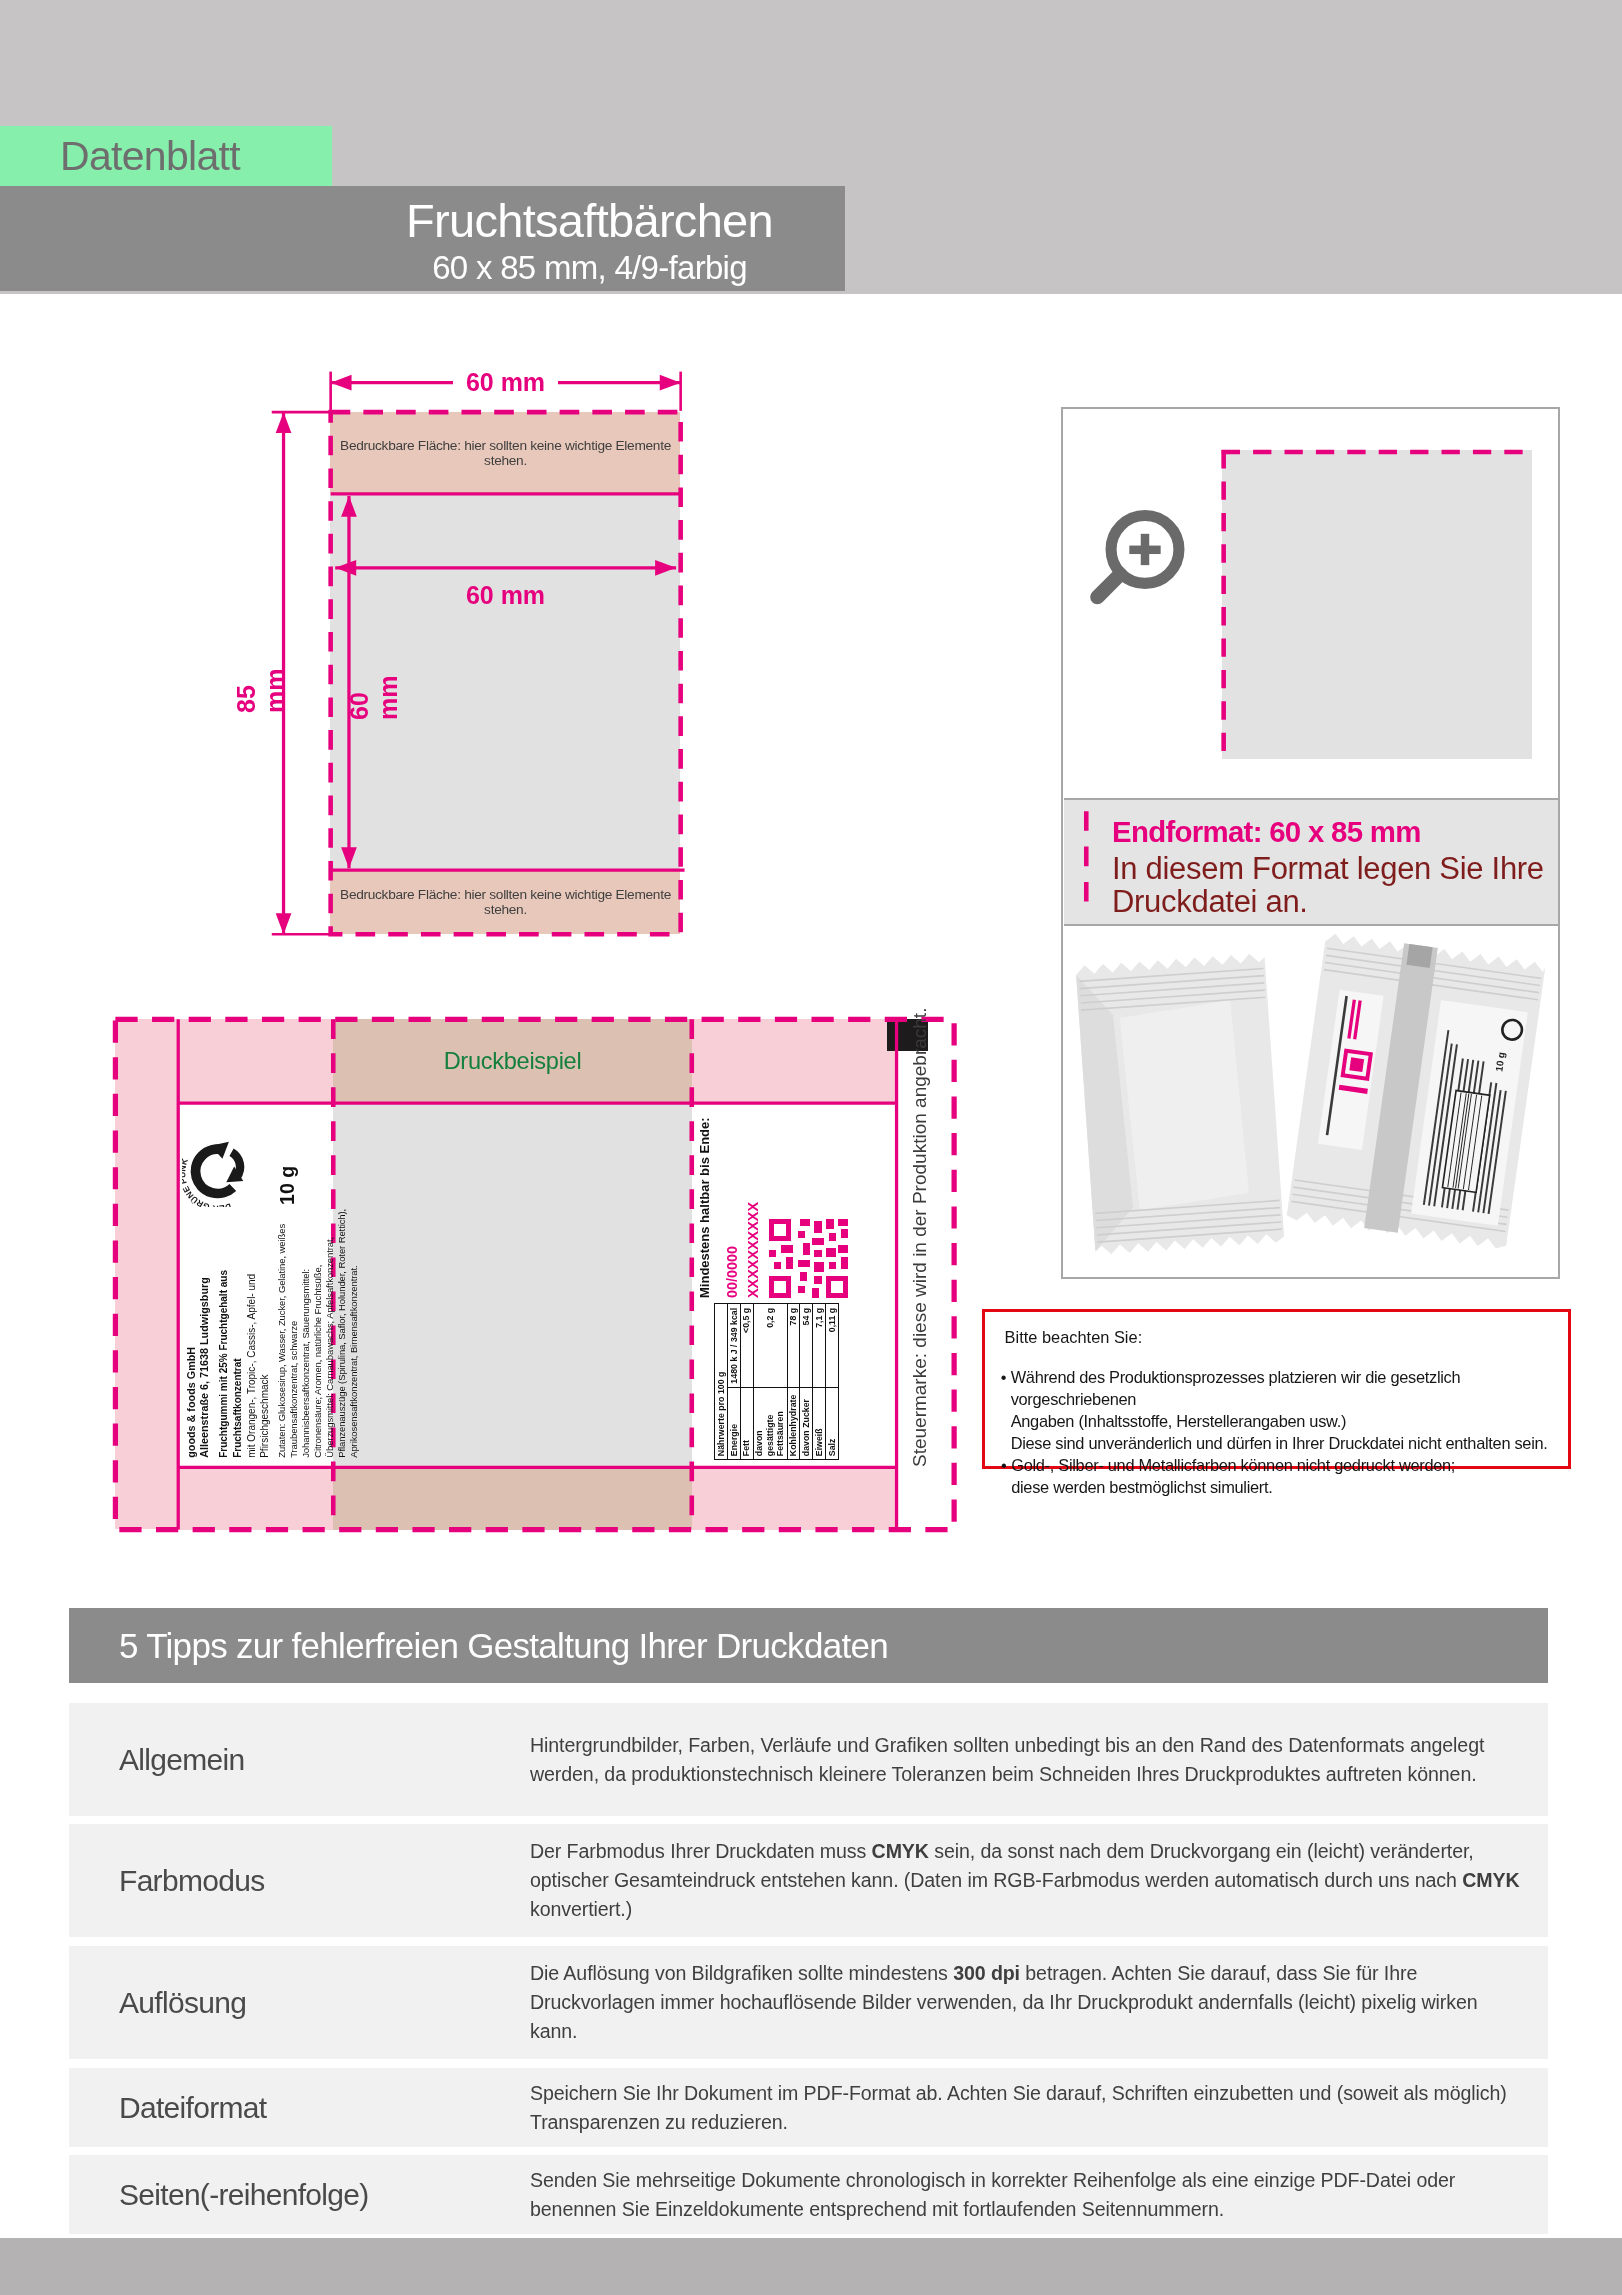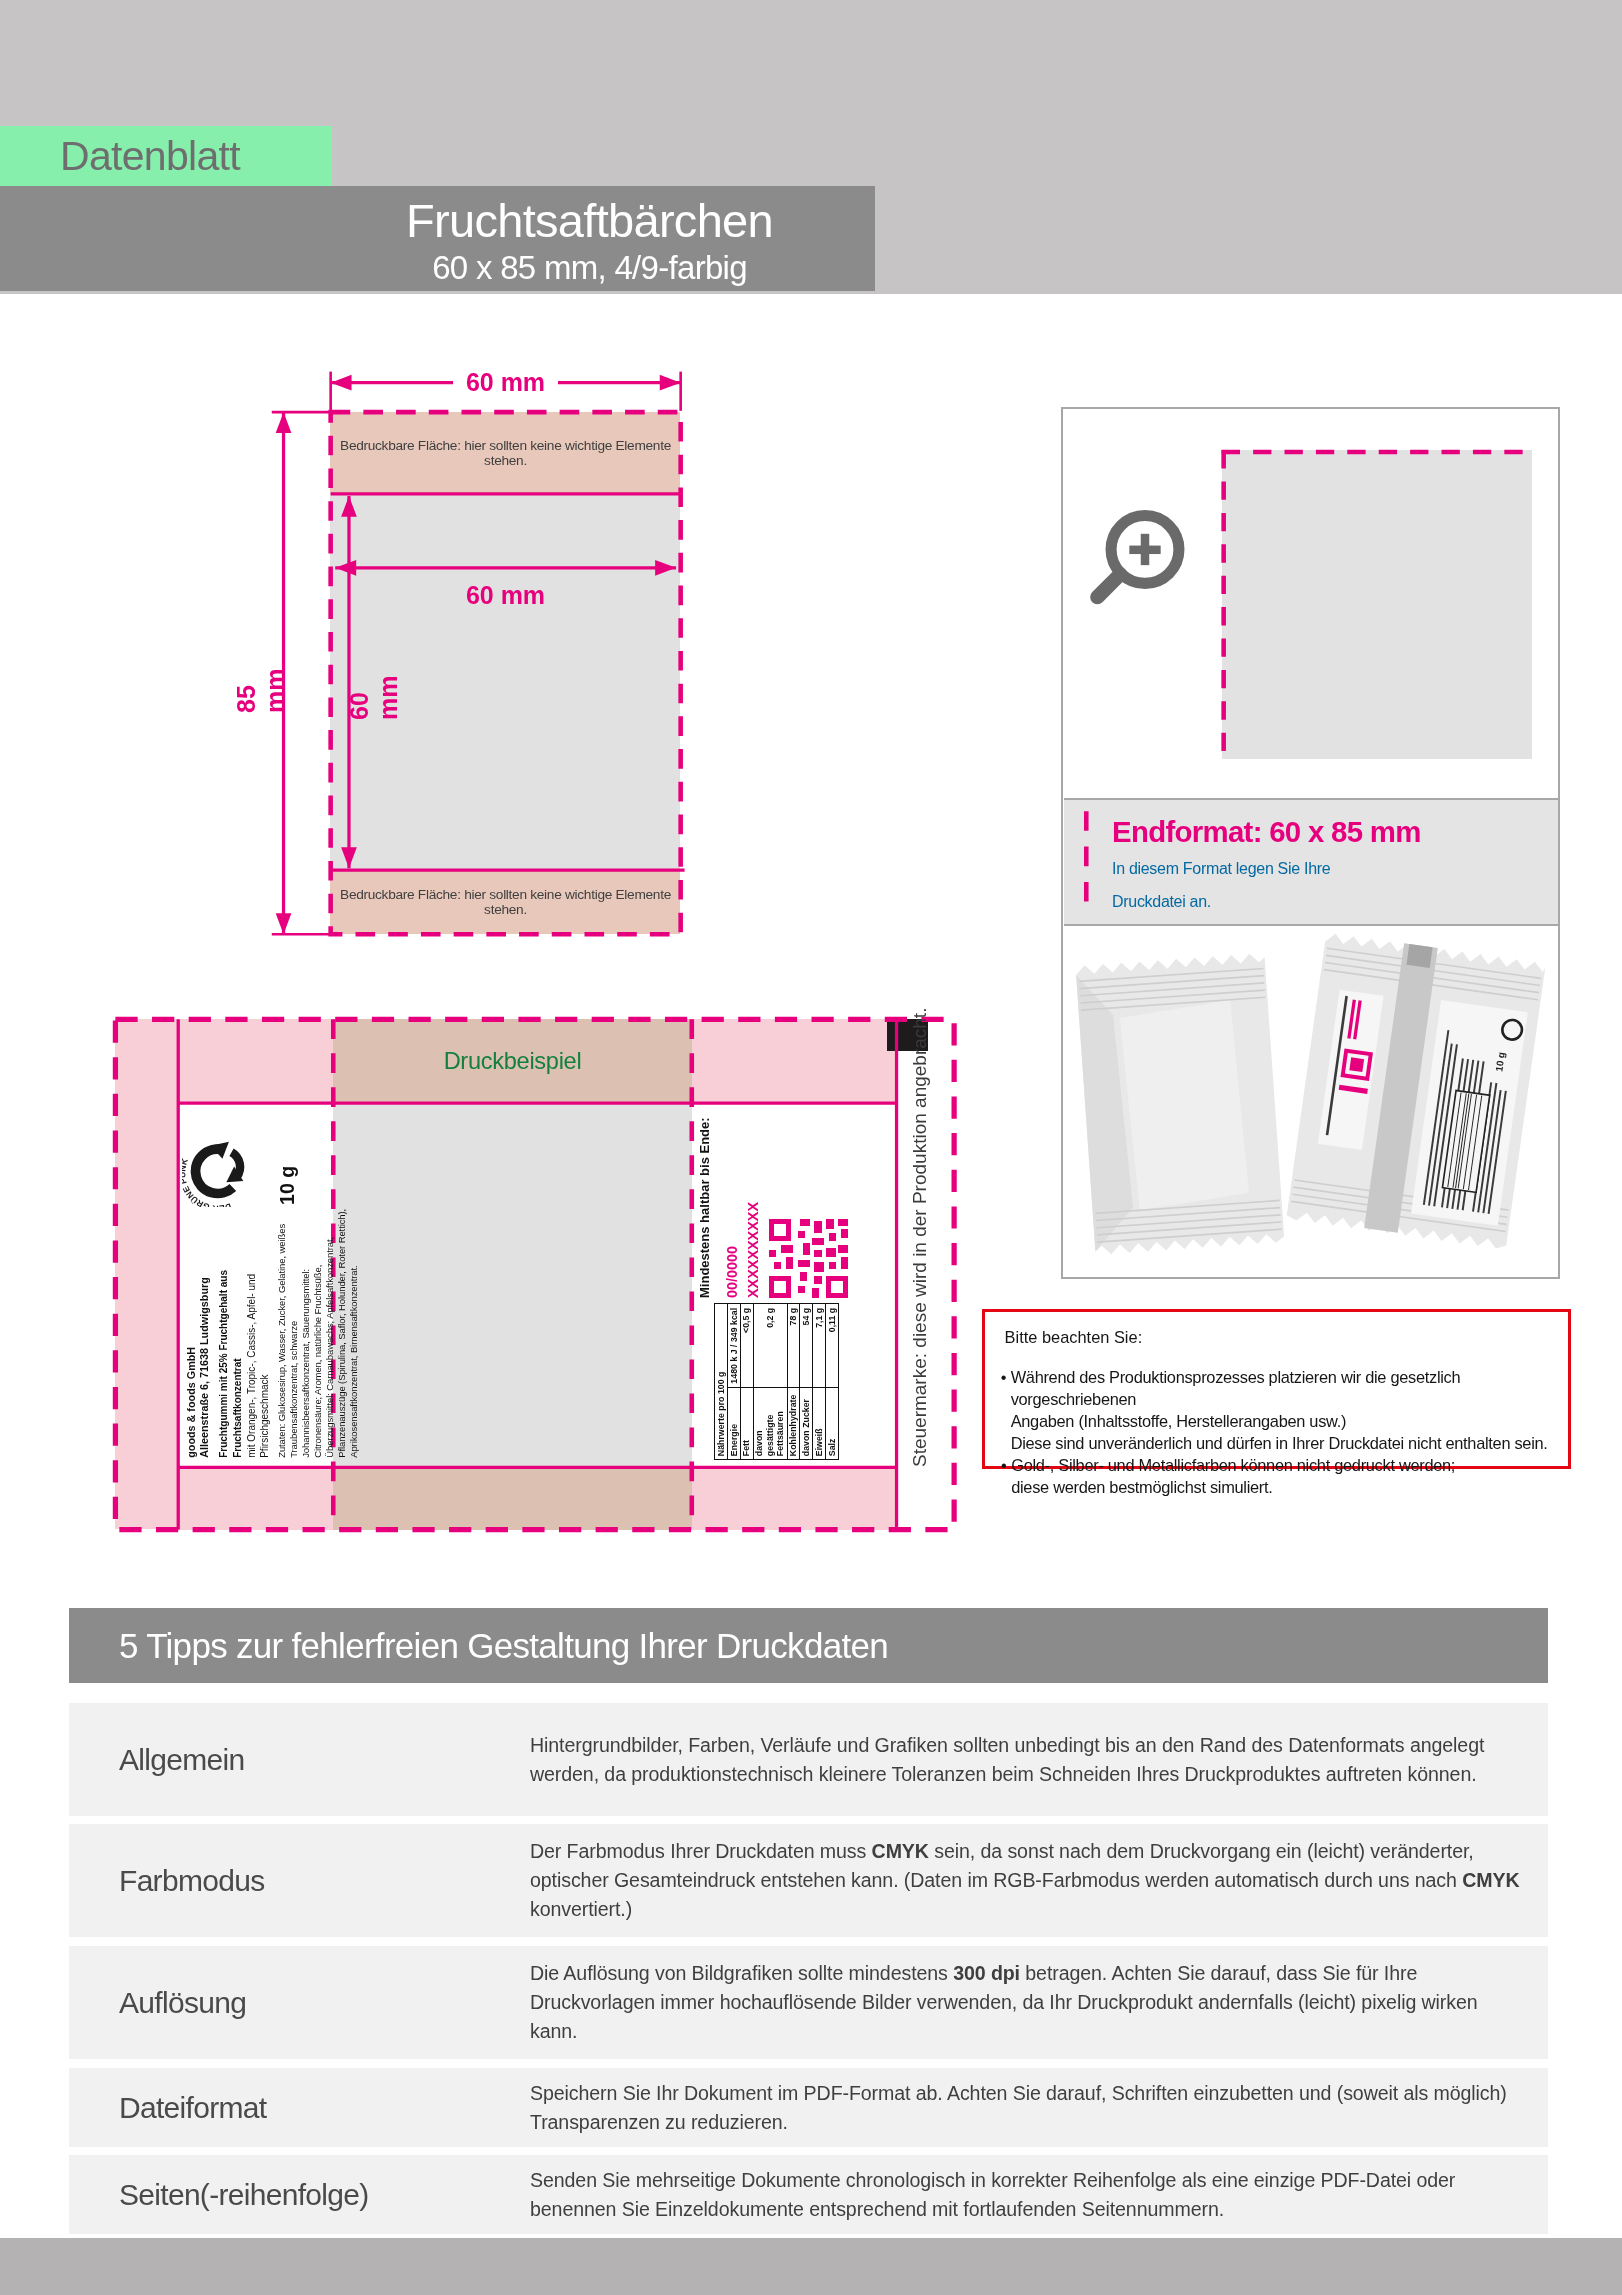--- a/index.html
+++ b/index.html
@@ -3,35 +3,35 @@
 <meta charset="utf-8">
 <style>
   html,body{margin:0;padding:0;background:#888;}
   #page{position:relative;width:1623px;height:2295px;background:#ffffff;overflow:hidden;
         font-family:"Liberation Sans", sans-serif;}
   .abs{position:absolute;}
   
   .topband{left:0;top:0;width:1623px;height:294px;background:#c6c4c5;}
   .dbbox{left:0;top:126px;width:332px;height:61px;background:#86efac;display:flex;align-items:center;}
   .dbbox span{font-size:41px;color:#6f6e6e;margin-left:60px;letter-spacing:-0.7px;}
-  .banner{left:0;top:186px;width:845px;height:105px;background:#8c8b8b;color:#fff;padding-left:30px;}
+  .banner{left:0;top:186px;width:845px;height:105px;background:#8c8b8b;color:#fff;}
   .banner .in{position:absolute;left:334px;top:0;width:511px;height:105px;text-align:center;}
   .banner .t1{font-size:47px;margin-top:6.5px;letter-spacing:-0.7px;}
   .banner .t2{font-size:33px;margin-top:1.3px;letter-spacing:-0.7px;}
   
   .fd-salmon{background:#e8c8ba;}
   .fd-gray{background:#e2e1e1;}
   .bedrucktxt{font-size:13.7px;color:#3f3f3f;letter-spacing:-0.3px;display:flex;align-items:center;justify-content:center;text-align:center;}
   .dimlabel{color:#e6007e;font-weight:bold;font-size:25px;display:flex;align-items:center;justify-content:center;}
   
   .efbox{left:1061px;top:407px;width:499px;height:872px;background:#fff;border:2.6px solid #a8a7a8;box-sizing:border-box;}
   .efsquare{left:1222px;top:450px;width:310px;height:309px;background:#e3e2e2;}
   .efstrip{left:1064px;top:798px;width:494px;height:128px;background:#e5e4e4;border-top:2px solid #a8a7a8;border-bottom:2px solid #a8a7a8;box-sizing:border-box;}
   .eftitle{font-size:29.4px;font-weight:bold;color:#e6007e;letter-spacing:-0.7px;}
-  .efbody{font-size:16px;color:#0369a1;line-height:33px;letter-spacing:-0.3px;}
+  .efbody{font-size:31px;color:#7f1d1d;line-height:33px;letter-spacing:-0.3px;}
   
   .pink{background:#f9cfd7;}
   .tan{background:#dcc0b2;}
   .dgray{background:#e2e1e1;}
   .dbtitle{font-size:23.6px;color:#15803d;display:flex;align-items:center;justify-content:center;letter-spacing:-0.3px;}
   .rotlabel{transform-origin:0 0;transform:translateY(364px) rotate(-90deg);}
   .lab-co{font-size:10.8px;font-weight:bold;line-height:13.7px;color:#111;}
   .lab-prod{font-size:10px;line-height:13px;color:#111;}
   .lab-ing{font-size:9.5px;line-height:12px;color:#111;letter-spacing:-0.1px;}
   .ntable{border-collapse:collapse;font-size:8.8px;font-weight:bold;color:#111;width:157px;}

